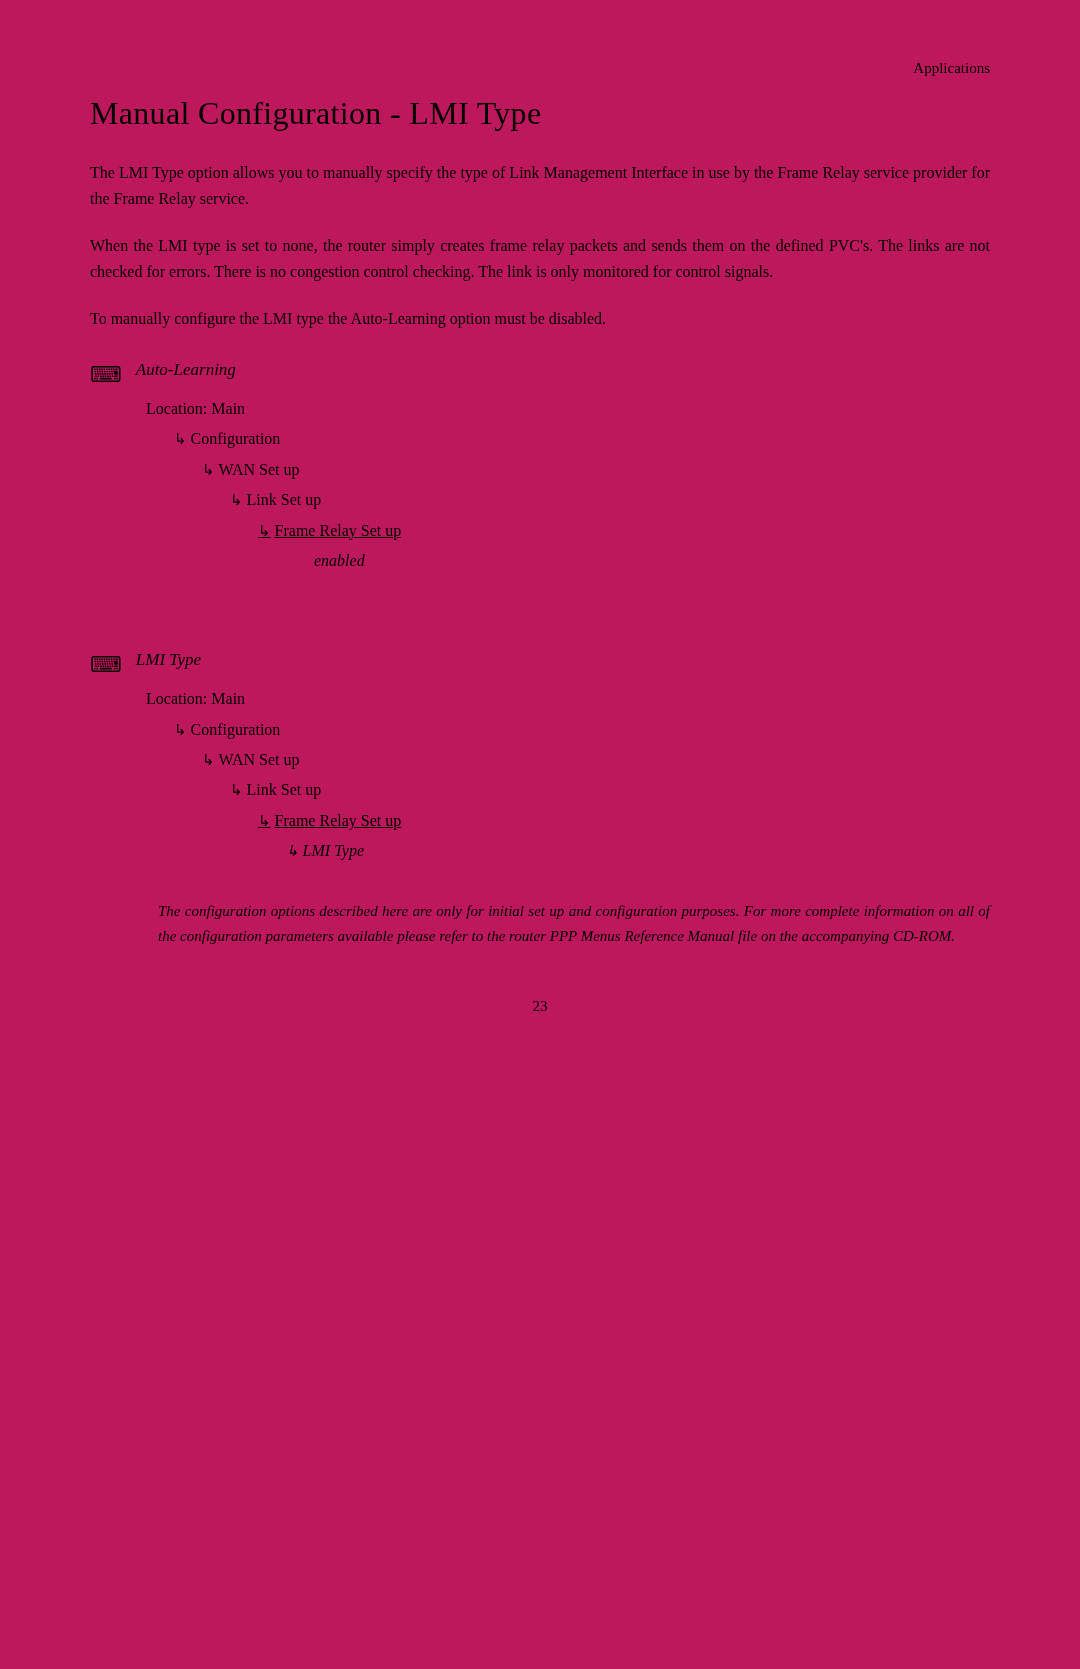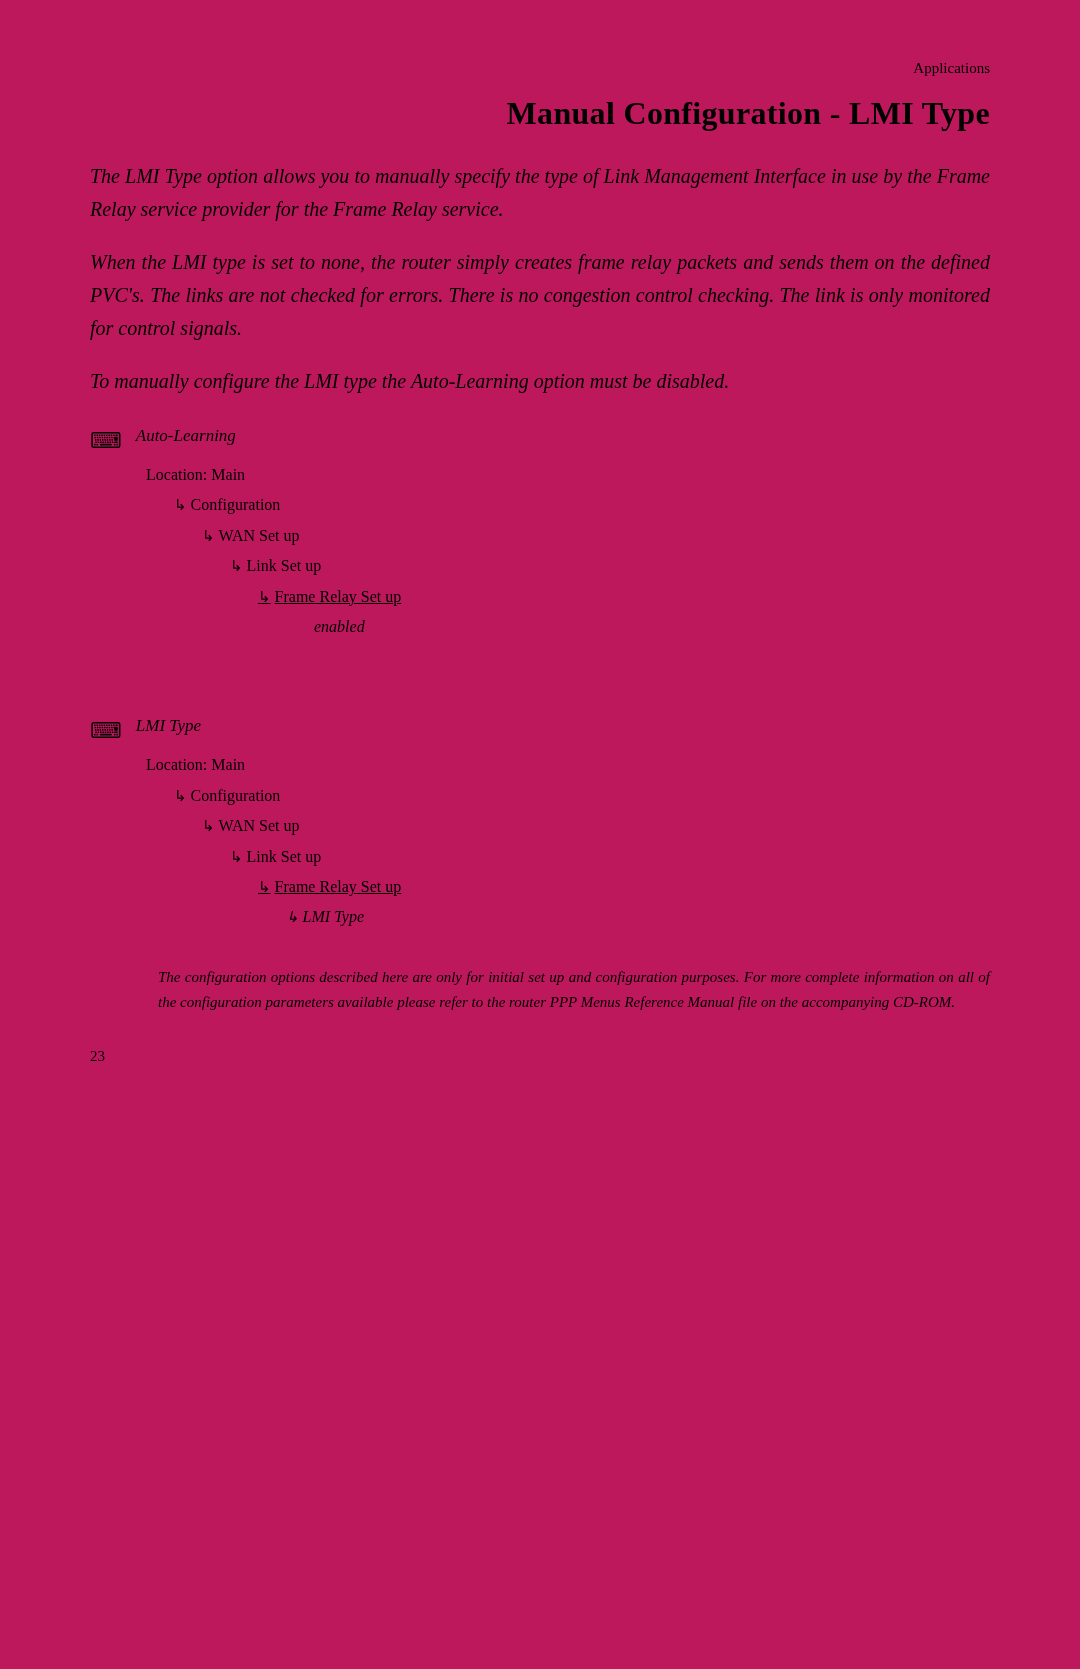--- a/index.html
+++ b/index.html
@@ -27,34 +27,32 @@
 
     .header-right {
       text-align: right;
       font-size: 15px;
       margin-bottom: 18px;
       font-family: "Times New Roman", Times, serif;
     }
 
     .page-title {
       font-size: 32px;
-      font-weight: bold;
+      font-weight: normal;
       font-family: "Times New Roman", Times, serif;
       margin-bottom: 28px;
       letter-spacing: 0.01em;
-      text-align: right;
     }
 
     .body-text {
-      font-size: 20px;
+      font-size: 16px;
       line-height: 1.65;
       text-align: justify;
       margin-bottom: 20px;
       font-family: "Times New Roman", Times, serif;
-      font-style: italic;
     }
 
     .section-block {
       margin-top: 28px;
       margin-bottom: 10px;
     }
 
     .section-row {
       display: flex;
       align-items: flex-start;
@@ -136,21 +134,22 @@
       margin-top: 32px;
       margin-left: 68px;
       font-style: italic;
       font-size: 15px;
       line-height: 1.7;
       text-align: justify;
       font-family: "Times New Roman", Times, serif;
     }
 
     .page-number {
-      margin-top: 32px;
+      text-align: center;
+      margin-top: 48px;
       font-size: 15px;
       font-family: "Times New Roman", Times, serif;
     }
   </style>
 </head>
 <body>
 
 <div class="page">
 
   <div class="header-right">

